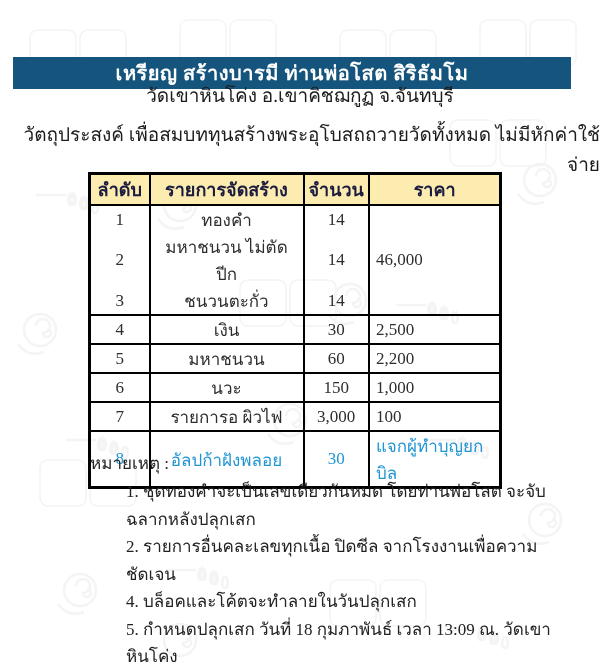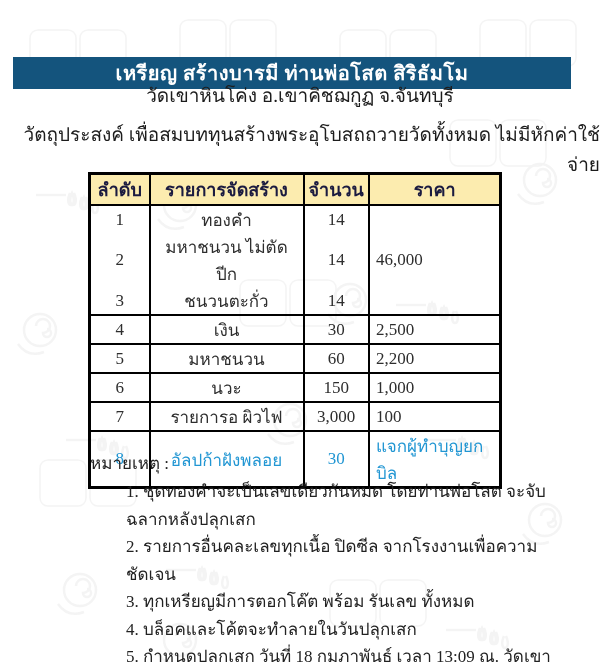--- a/index.html
+++ b/index.html
@@ -209,19 +209,18 @@
           <td class="qty">30</td>
           <td class="price">แจกผู้ทำบุญยกบิล</td>
         </tr>
       </tbody>
     </table>
 
     <div class="notes">
       <div class="label">หมายเหตุ :</div>
       <div class="note-line">1. ชุดทองคำจะเป็นเลขเดียวกันหมด โดยท่านพ่อโสต จะจับฉลากหลังปลุกเสก</div>
       <div class="note-line">2. รายการอื่นคละเลขทุกเนื้อ ปิดซีล จากโรงงานเพื่อความชัดเจน</div>
-      <div class="note-line">3. ทุกเหรียญมีการตอกโค๊ต พร้อม รันเลข ทั้งหมด</div>
       <div class="note-line">4. บล็อคและโค้ตจะทำลายในวันปลุกเสก</div>
       <div class="note-line">5. กำหนดปลุกเสก วันที่ 18 กุมภาพันธ์ เวลา 13:09 ณ. วัดเขาหินโค่ง</div>
     </div>
 
   </div>
 </div>
 
 </body></html>

